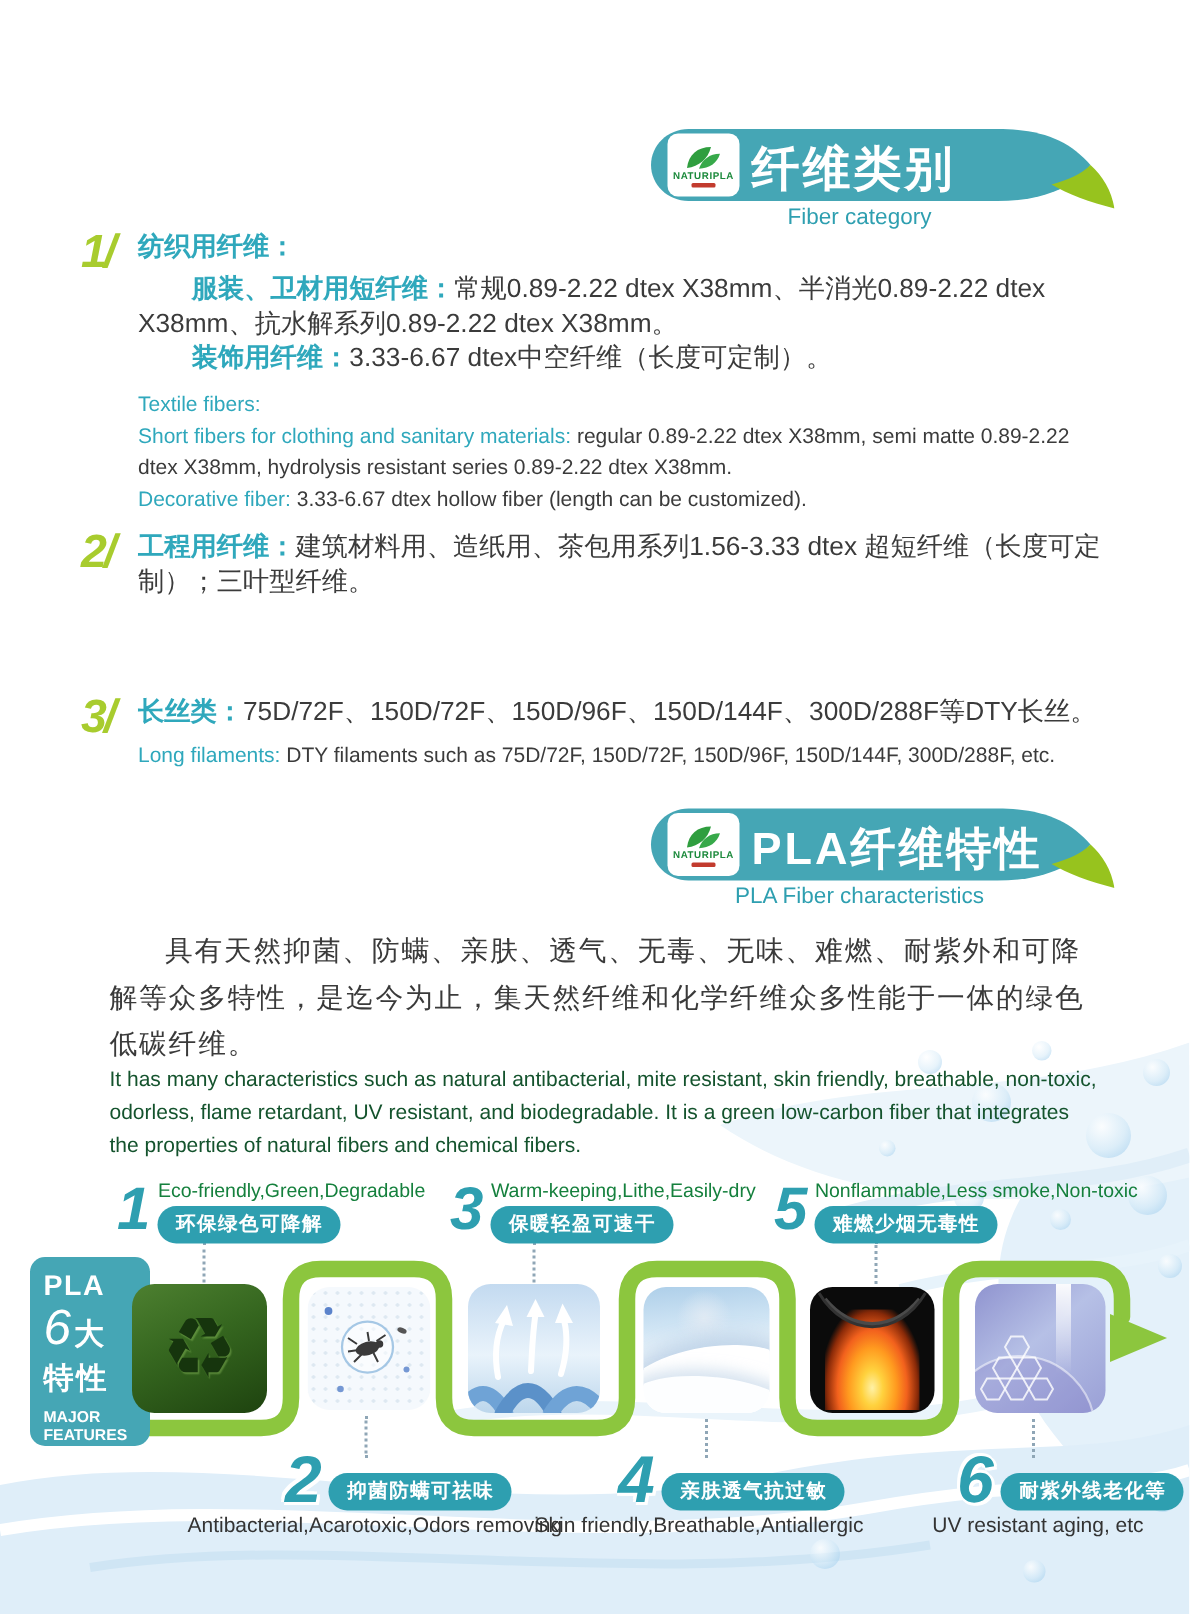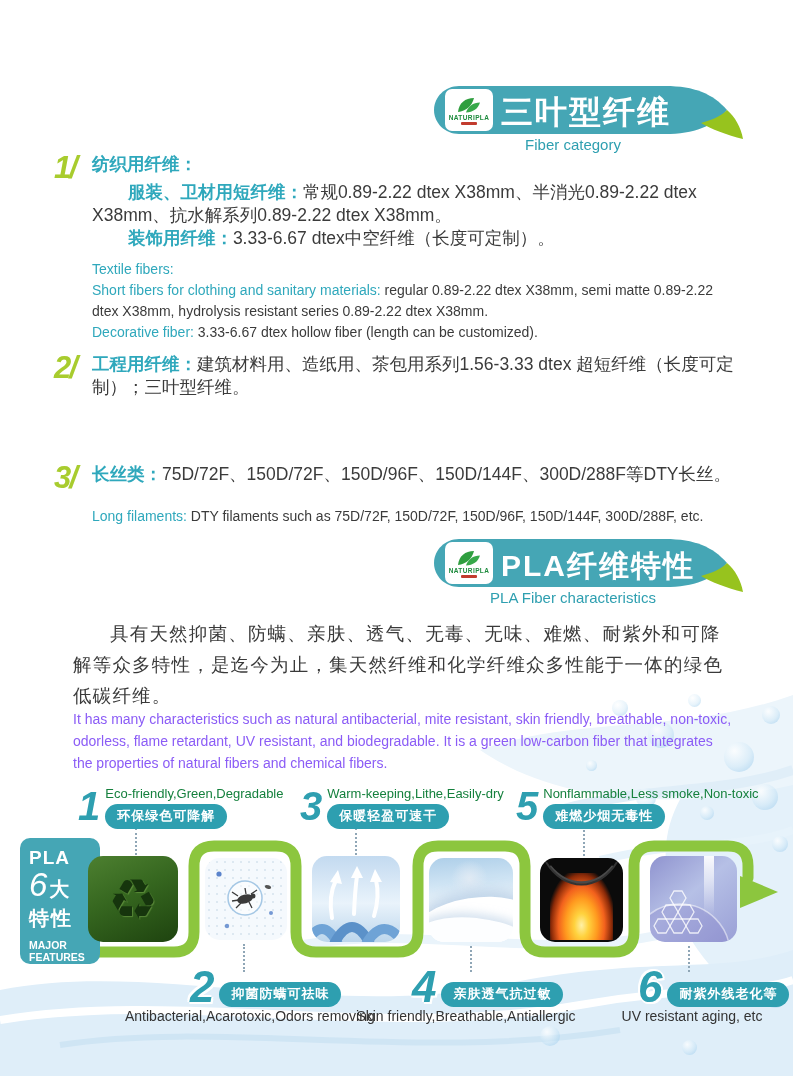--- a/index.html
+++ b/index.html
@@ -30,21 +30,21 @@
   .head { margin-bottom:5px; }
   .teal { color:#2fa8bc; font-weight:bold; }
   .enl { font-size:14px; line-height:21px; color:#3b3b3b; }
   .teal2 { color:#2fa8bc; }
   .en-gap { margin-top:9px; }
 
   .intro-cn { position:absolute; left:73px; top:618px; width:655px; z-index:3;
               font-size:18.5px; line-height:31px; letter-spacing:1.2px;
               color:#3a3a3a; font-weight:500; text-indent:2em; }
   .intro-en { position:absolute; left:73px; top:708px; width:660px; z-index:3;
-              font-size:14px; line-height:22px; color:#8b5cf6; }
+              font-size:14px; line-height:22px; color:#14532d; }
 
   
   .pla-badge { position:absolute; left:20px; top:838px; width:80px; height:126px;
                background:#45a6b5; border-radius:10px; color:#fff; z-index:3;
                padding:9px 0 0 9px; }
   .pla-l1 { font-size:19px; font-weight:bold; letter-spacing:1px; }
   .pla-l2 { display:flex; align-items:baseline; margin-top:1px; }
   .pla-6  { font-size:33px; font-style:italic; font-weight:400; line-height:30px; }
   .pla-da { font-size:20px; font-weight:bold; margin-left:2px; }
   .pla-l3 { font-size:20px; font-weight:bold; letter-spacing:2px; margin-top:2px; }
@@ -133,21 +133,21 @@
     <path d="M294,25 C302,32 308,42 310,54 C294,50 278,44 268,38 C279,35 288,31 294,25 Z" fill="#97c31e"></path>
   </svg>
   <div class="logo">
     <svg width="26" height="18" viewBox="0 0 26 18">
       <path d="M2,16 C3,7 9,2 18,2 C16,10 10,15 2,16 Z" fill="#2f9e3f"></path>
       <path d="M10,16.5 C12,10.5 17,6.5 24,6.5 C22,13 17,16 10,16.5 Z" fill="#37a94a"></path>
     </svg>
     <div class="logo-text">NATURIPLA</div>
     <div class="logo-red"></div>
   </div>
-  <div class="badge-title">三叶型纤维</div>
+  <div class="badge-title">纤维类别</div>
 </div>
 <div class="badge-sub" style="top:136px">Fiber category</div>
 
 <div class="secnum" style="left:54px;top:150px">1/</div>
 <div class="sec" style="left:92px;top:153px;width:648px">
   <p class="cnl head"><span class="teal">纺织用纤维：</span></p>
   <p class="cnl ind"><span class="teal">服装、卫材用短纤维：</span><span>常规0.89-2.22 dtex X38mm、半消光0.89-2.22 dtex X38mm、抗水解系列0.89-2.22 dtex X38mm。</span></p>
   <p class="cnl ind"><span class="teal">装饰用纤维：</span><span>3.33-6.67 dtex中空纤维（长度可定制）。</span></p>
   <p class="enl en-gap"><span class="teal2">Textile fibers:</span></p>
   <p class="enl"><span class="teal2">Short fibers for clothing and sanitary materials:</span><span> regular 0.89-2.22 dtex X38mm, semi matte 0.89-2.22 dtex X38mm, hydrolysis resistant series 0.89-2.22 dtex X38mm.</span></p>
@@ -155,21 +155,21 @@
 </div>
 
 <div class="secnum" style="left:54px;top:350px">2/</div>
 <div class="sec" style="left:92px;top:353px;width:650px">
   <p class="cnl"><span class="teal">工程用纤维：</span><span>建筑材料用、造纸用、茶包用系列1.56-3.33 dtex 超短纤维（长度可定制）；三叶型纤维。</span></p>
 </div>
 
 <div class="secnum" style="left:54px;top:460px">3/</div>
 <div class="sec" style="left:92px;top:463px;width:650px">
   <p class="cnl"><span class="teal">长丝类：</span><span>75D/72F、150D/72F、150D/96F、150D/144F、300D/288F等DTY长丝。</span></p>
-  <p class="enl" style="margin-top:20px"><span class="teal2">Long filaments:</span><span> DTY filaments such as 75D/72F, 150D/72F, 150D/96F, 150D/144F, 300D/288F, etc.</span></p>
+  <p class="enl" style="margin-top:7px"><span class="teal2">Long filaments:</span><span> DTY filaments such as 75D/72F, 150D/72F, 150D/96F, 150D/144F, 300D/288F, etc.</span></p>
 </div>
 
 <div class="badge" style="top:538px">
   <svg class="shape" width="310" height="58" viewBox="0 0 310 58">
     <path d="M26,1 L232,1 C262,1 280,9 294,25 C281,41 261,49 232,49 L26,49 C12,49 1,38 1,25 C1,12 12,1 26,1 Z" fill="#45a6b5"></path>
     <path d="M294,25 C302,32 308,42 310,54 C294,50 278,44 268,38 C279,35 288,31 294,25 Z" fill="#97c31e"></path>
   </svg>
   <div class="logo">
     <svg width="26" height="18" viewBox="0 0 26 18">
       <path d="M2,16 C3,7 9,2 18,2 C16,10 10,15 2,16 Z" fill="#2f9e3f"></path>

